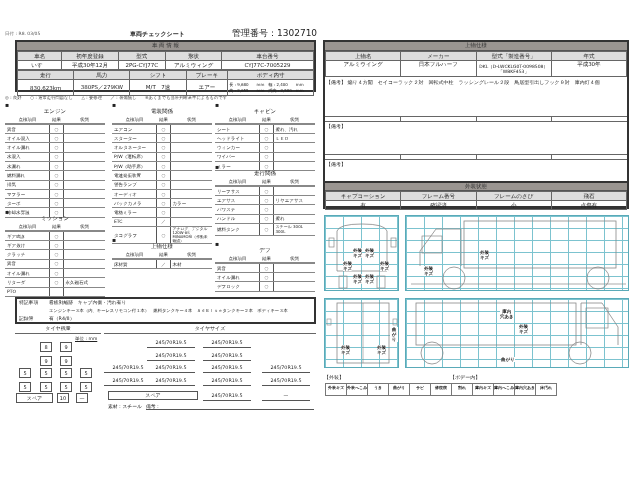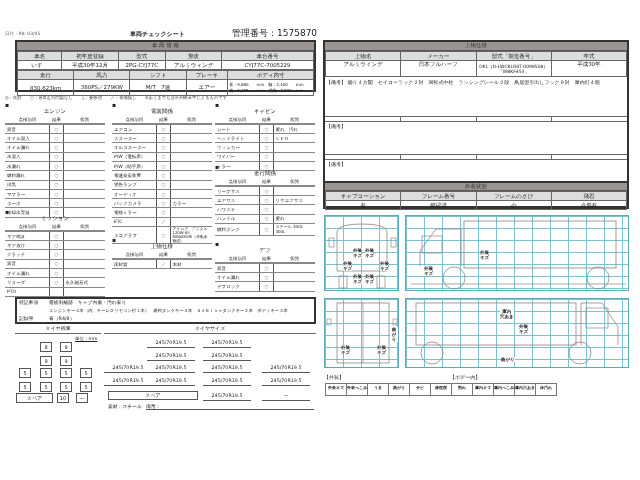--- a/index.html
+++ b/index.html
@@ -21,21 +21,21 @@
 .tsize{position:absolute;width:48px;font-size:4.8px;text-align:center;border-bottom:1px solid #555;height:10px;line-height:9px}
 .grid{position:absolute;border:1px solid #5aaab8;background-image:linear-gradient(#7cc3cf 1px,transparent 1px),linear-gradient(90deg,#7cc3cf 1px,transparent 1px);background-size:18px 12px}
 .mark{position:absolute;font-size:4.5px;font-weight:bold;text-align:center;line-height:5px;background:#fff}
 .legend-cell{display:inline-block;width:22px;height:13px;border:1px solid #777;font-size:4px;font-weight:bold;text-align:center;line-height:5px;padding-top:1px;margin-right:-1px;vertical-align:top}
 </style>
 </head>
 <body>
 
 <div class="abs" style="left:5px;top:31px;font-size:4.5px;color:#555">日付：R8. 03/05</div>
 <div class="abs" style="left:130px;top:30px;font-size:6px;font-weight:bold">車両チェックシート</div>
-<div class="abs" style="left:232px;top:27px;font-size:9px">管理番号：1575870</div>
+<div class="abs" style="left:232px;top:27px;font-size:9px">管理番号：1302710</div>
 
 <div class="abs boxed" style="left:15px;top:40px;width:301px;height:52px">
   <div class="hdrbar" style="height:9px">車 両 情 報</div>
   <table>
     <tbody>
         <tr>
       <th style="width:15%">車名</th>
       <th style="width:19%">初年度登録</th>
       <th style="width:16%">型式</th>
       <th style="width:19%">形状</th>

